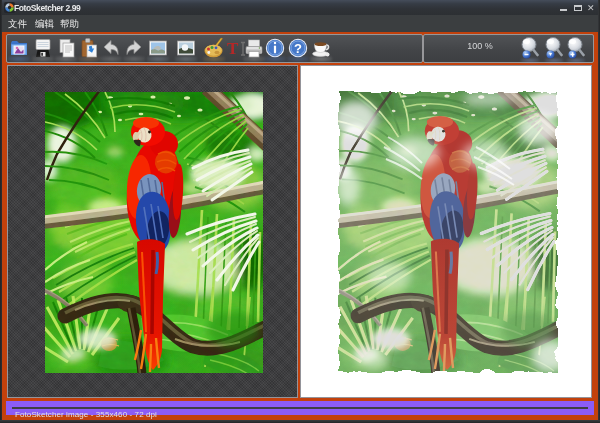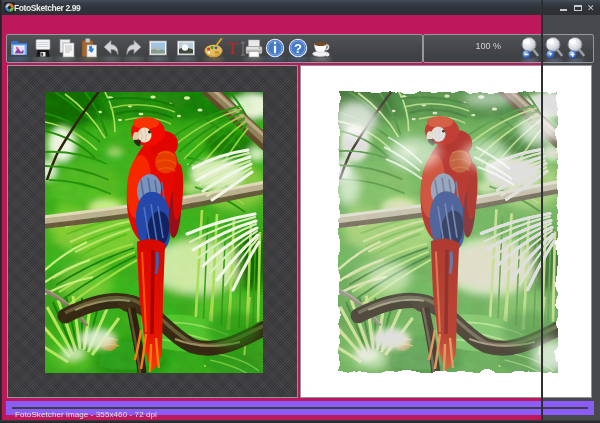--- a/index.html
+++ b/index.html
@@ -1,27 +1,27 @@
 <!DOCTYPE html>
 <html><head>
 <meta charset="utf-8">
 <style>
 html,body{margin:0;padding:0;}
 body{width:600px;height:423px;overflow:hidden;font-family:"Liberation Sans",sans-serif;background:#47494c;position:relative;}
-#win{position:absolute;left:0;top:0;width:543px;height:423px;background:#be185d;}
+#win{position:absolute;left:0;top:0;width:600px;height:423px;background:#c2410c;}
 #titlebar{position:absolute;left:0;top:0;width:600px;height:15px;background:linear-gradient(#454d5a 0%,#363c45 25%,#2f3237 60%,#2c2f33 100%);}
 #title-ico{position:absolute;left:4px;top:2px;width:11px;height:11px;}
 #title-txt{position:absolute;left:14px;top:3px;font-size:8.5px;font-weight:bold;color:#e9eaec;letter-spacing:-0.4px;}
 .winbtn{position:absolute;top:0;color:#c4c6c9;font-size:10px;font-weight:bold;}
 #menubar{position:absolute;left:2px;top:15px;width:596px;height:17px;background:#3b3e40;color:#efefef;font-size:9.5px;}
 #menubar span{position:absolute;top:3px;}
 #tbar1{position:absolute;left:6px;top:34px;width:417px;height:29px;border:1px solid #97979a;border-radius:2px;background:linear-gradient(#515356,#434548 55%,#3d3f42);box-sizing:border-box;}
 #tbar2{position:absolute;left:423px;top:34px;width:171px;height:29px;border:1px solid #97979a;border-radius:2px;background:linear-gradient(#515356,#434548 55%,#3d3f42);box-sizing:border-box;}
 .tic{position:absolute;top:37px;width:22px;height:22px;}
-#pct{position:absolute;left:459px;top:41px;width:42px;text-align:right;font-size:9px;color:#d6d7d9;}
+#pct{position:absolute;left:459px;top:41px;width:42px;text-align:center;font-size:9px;color:#d6d7d9;}
 #panelL{position:absolute;left:7px;top:65px;width:291px;height:333px;border:1px solid #94949a;box-sizing:border-box;background:
  repeating-linear-gradient(45deg,rgba(255,255,255,0.05) 0 1px,rgba(0,0,0,0) 1px 2px),
  repeating-linear-gradient(-45deg,rgba(0,0,0,0.14) 0 1px,rgba(0,0,0,0) 1px 2px),
  #3d3d3f;}
 #panelR{position:absolute;left:300px;top:65px;width:292px;height:333px;border:1px solid #94949a;box-sizing:border-box;background:#ffffff;}
 #photoL{position:absolute;left:45px;top:92px;width:218px;height:281px;}
 #photoR{position:absolute;left:338px;top:91px;width:220px;height:282px;}
 #photoL svg{filter:saturate(1.15) contrast(1.05) brightness(0.97);}
 #photoR .art{filter:saturate(0.72) brightness(1.21) contrast(0.75) blur(0.7px);}
 #status{position:absolute;left:6px;top:401px;width:588px;height:14px;border:6px solid #8b5cf6;box-sizing:border-box;background:#3e4043;color:#e2e3e5;font-size:8px;letter-spacing:0.1px;}
@@ -36,20 +36,25 @@
       <rect x="0" y="0" width="11" height="11" rx="2" fill="#23262b"></rect>
       <path d="M5.5,1.2 A4.3,4.3 0 0 1 9.8,5.5 L7.2,5.5 A1.7,1.7 0 0 0 5.5,3.8 Z" fill="#e8762a"></path>
       <path d="M9.8,5.5 A4.3,4.3 0 0 1 5.5,9.8 L5.5,7.2 A1.7,1.7 0 0 0 7.2,5.5 Z" fill="#7ec832"></path>
       <path d="M5.5,9.8 A4.3,4.3 0 0 1 1.2,5.5 L3.8,5.5 A1.7,1.7 0 0 0 5.5,7.2 Z" fill="#3f7fd2"></path>
       <path d="M1.2,5.5 A4.3,4.3 0 0 1 5.5,1.2 L5.5,3.8 A1.7,1.7 0 0 0 3.8,5.5 Z" fill="#b8cadd"></path>
     </svg>
     <div id="title-txt">FotoSketcher 2.99</div>
     <div style="position:absolute;left:560px;top:9px;width:7px;height:1.5px;background:#c8cacd;"></div>
     <div style="position:absolute;left:574px;top:5px;width:6px;height:3px;border:1px solid #c8cacd;border-top-width:2px;"></div>
     <div class="winbtn" style="left:587px;top:2.5px;font-size:9px;font-weight:normal;">✕</div>
+  </div>
+  <div id="menubar">
+    <span style="left:6px;">文件</span>
+    <span style="left:33px;">编辑</span>
+    <span style="left:58px;">帮助</span>
   </div>
   <div id="tbar1"></div>
   <div id="tbar2"></div>
   <div id="icons">
     <svg class="tic" style="left:8px;" viewBox="0 0 22 22">
       <path d="M3,6 L3,18 L19,18 L19,6 L11,6 L9,4 L4,4 Z" fill="#3a74c8"></path>
       <rect x="3" y="7" width="16" height="11" rx="1" fill="#5f97e0"></rect>
       <rect x="4" y="8" width="14" height="9" fill="#7db0ee"></rect>
       <rect x="6" y="9" width="10" height="8" fill="#e8e0f0" stroke="#fff" stroke-width="0.8"></rect>
       <path d="M6.5,16.5 L10,11 L13,15 L15.5,12.5 L15.5,16.5 Z" fill="#8a3f9e"></path>

